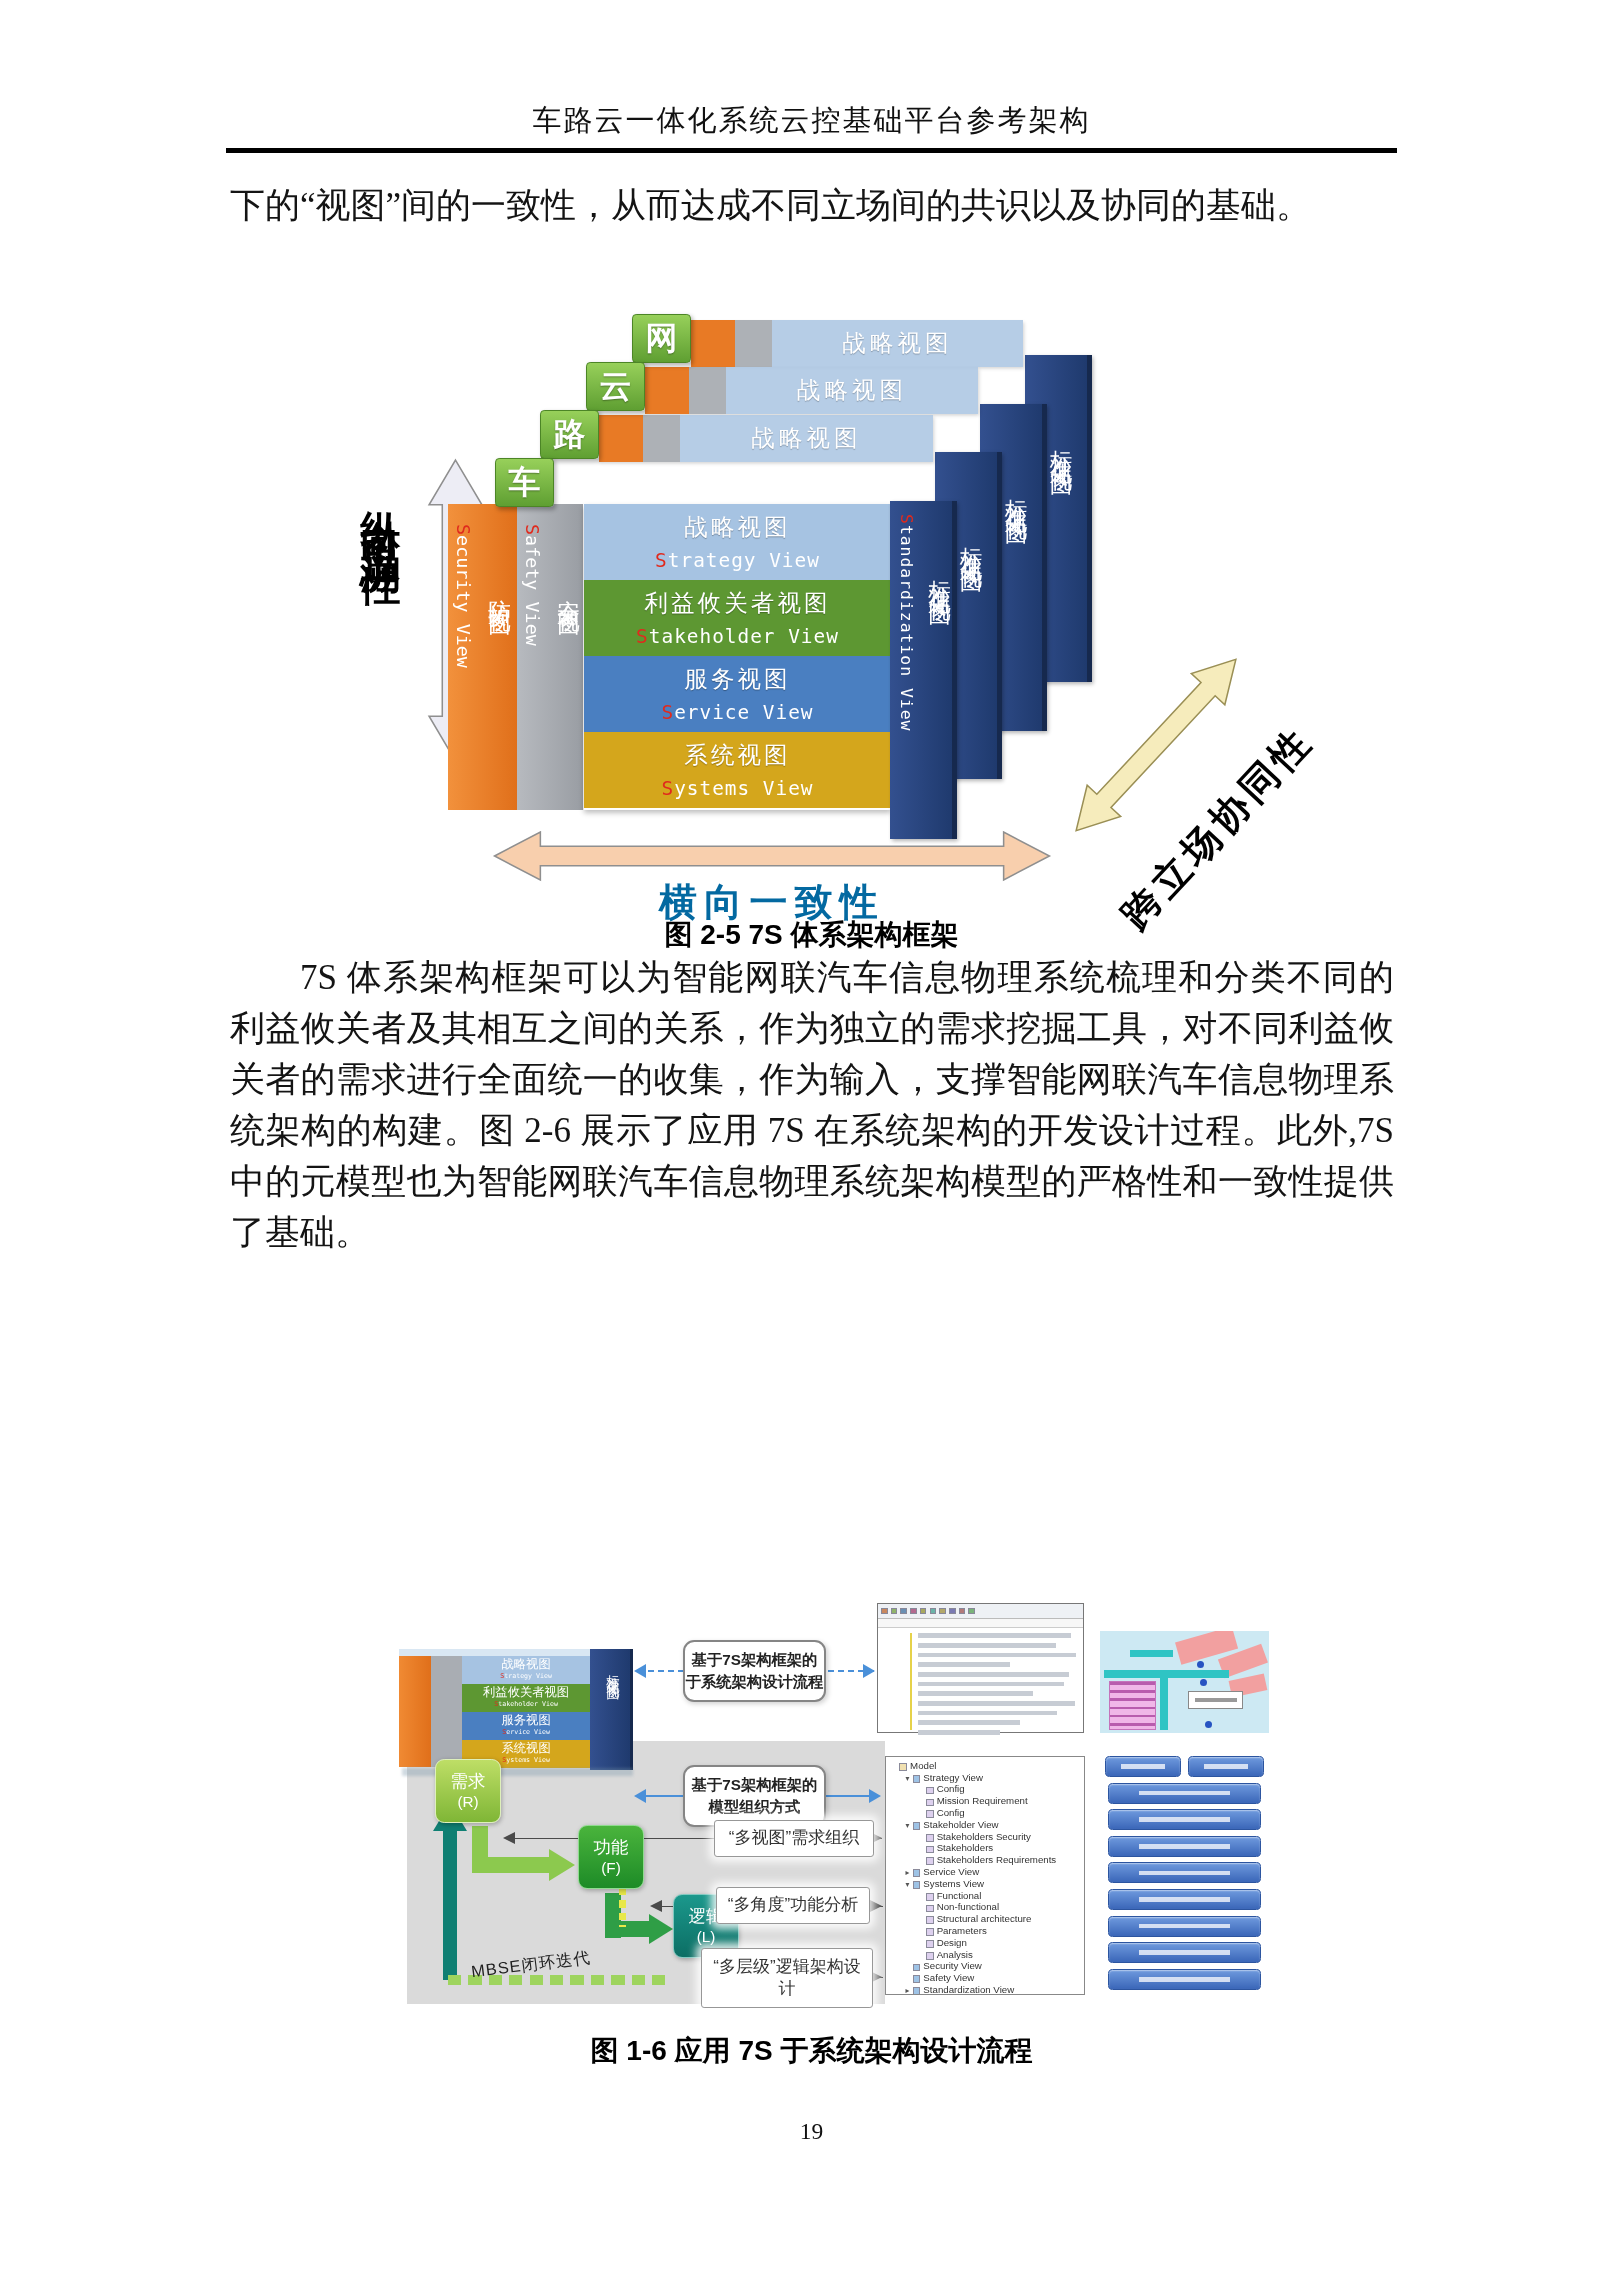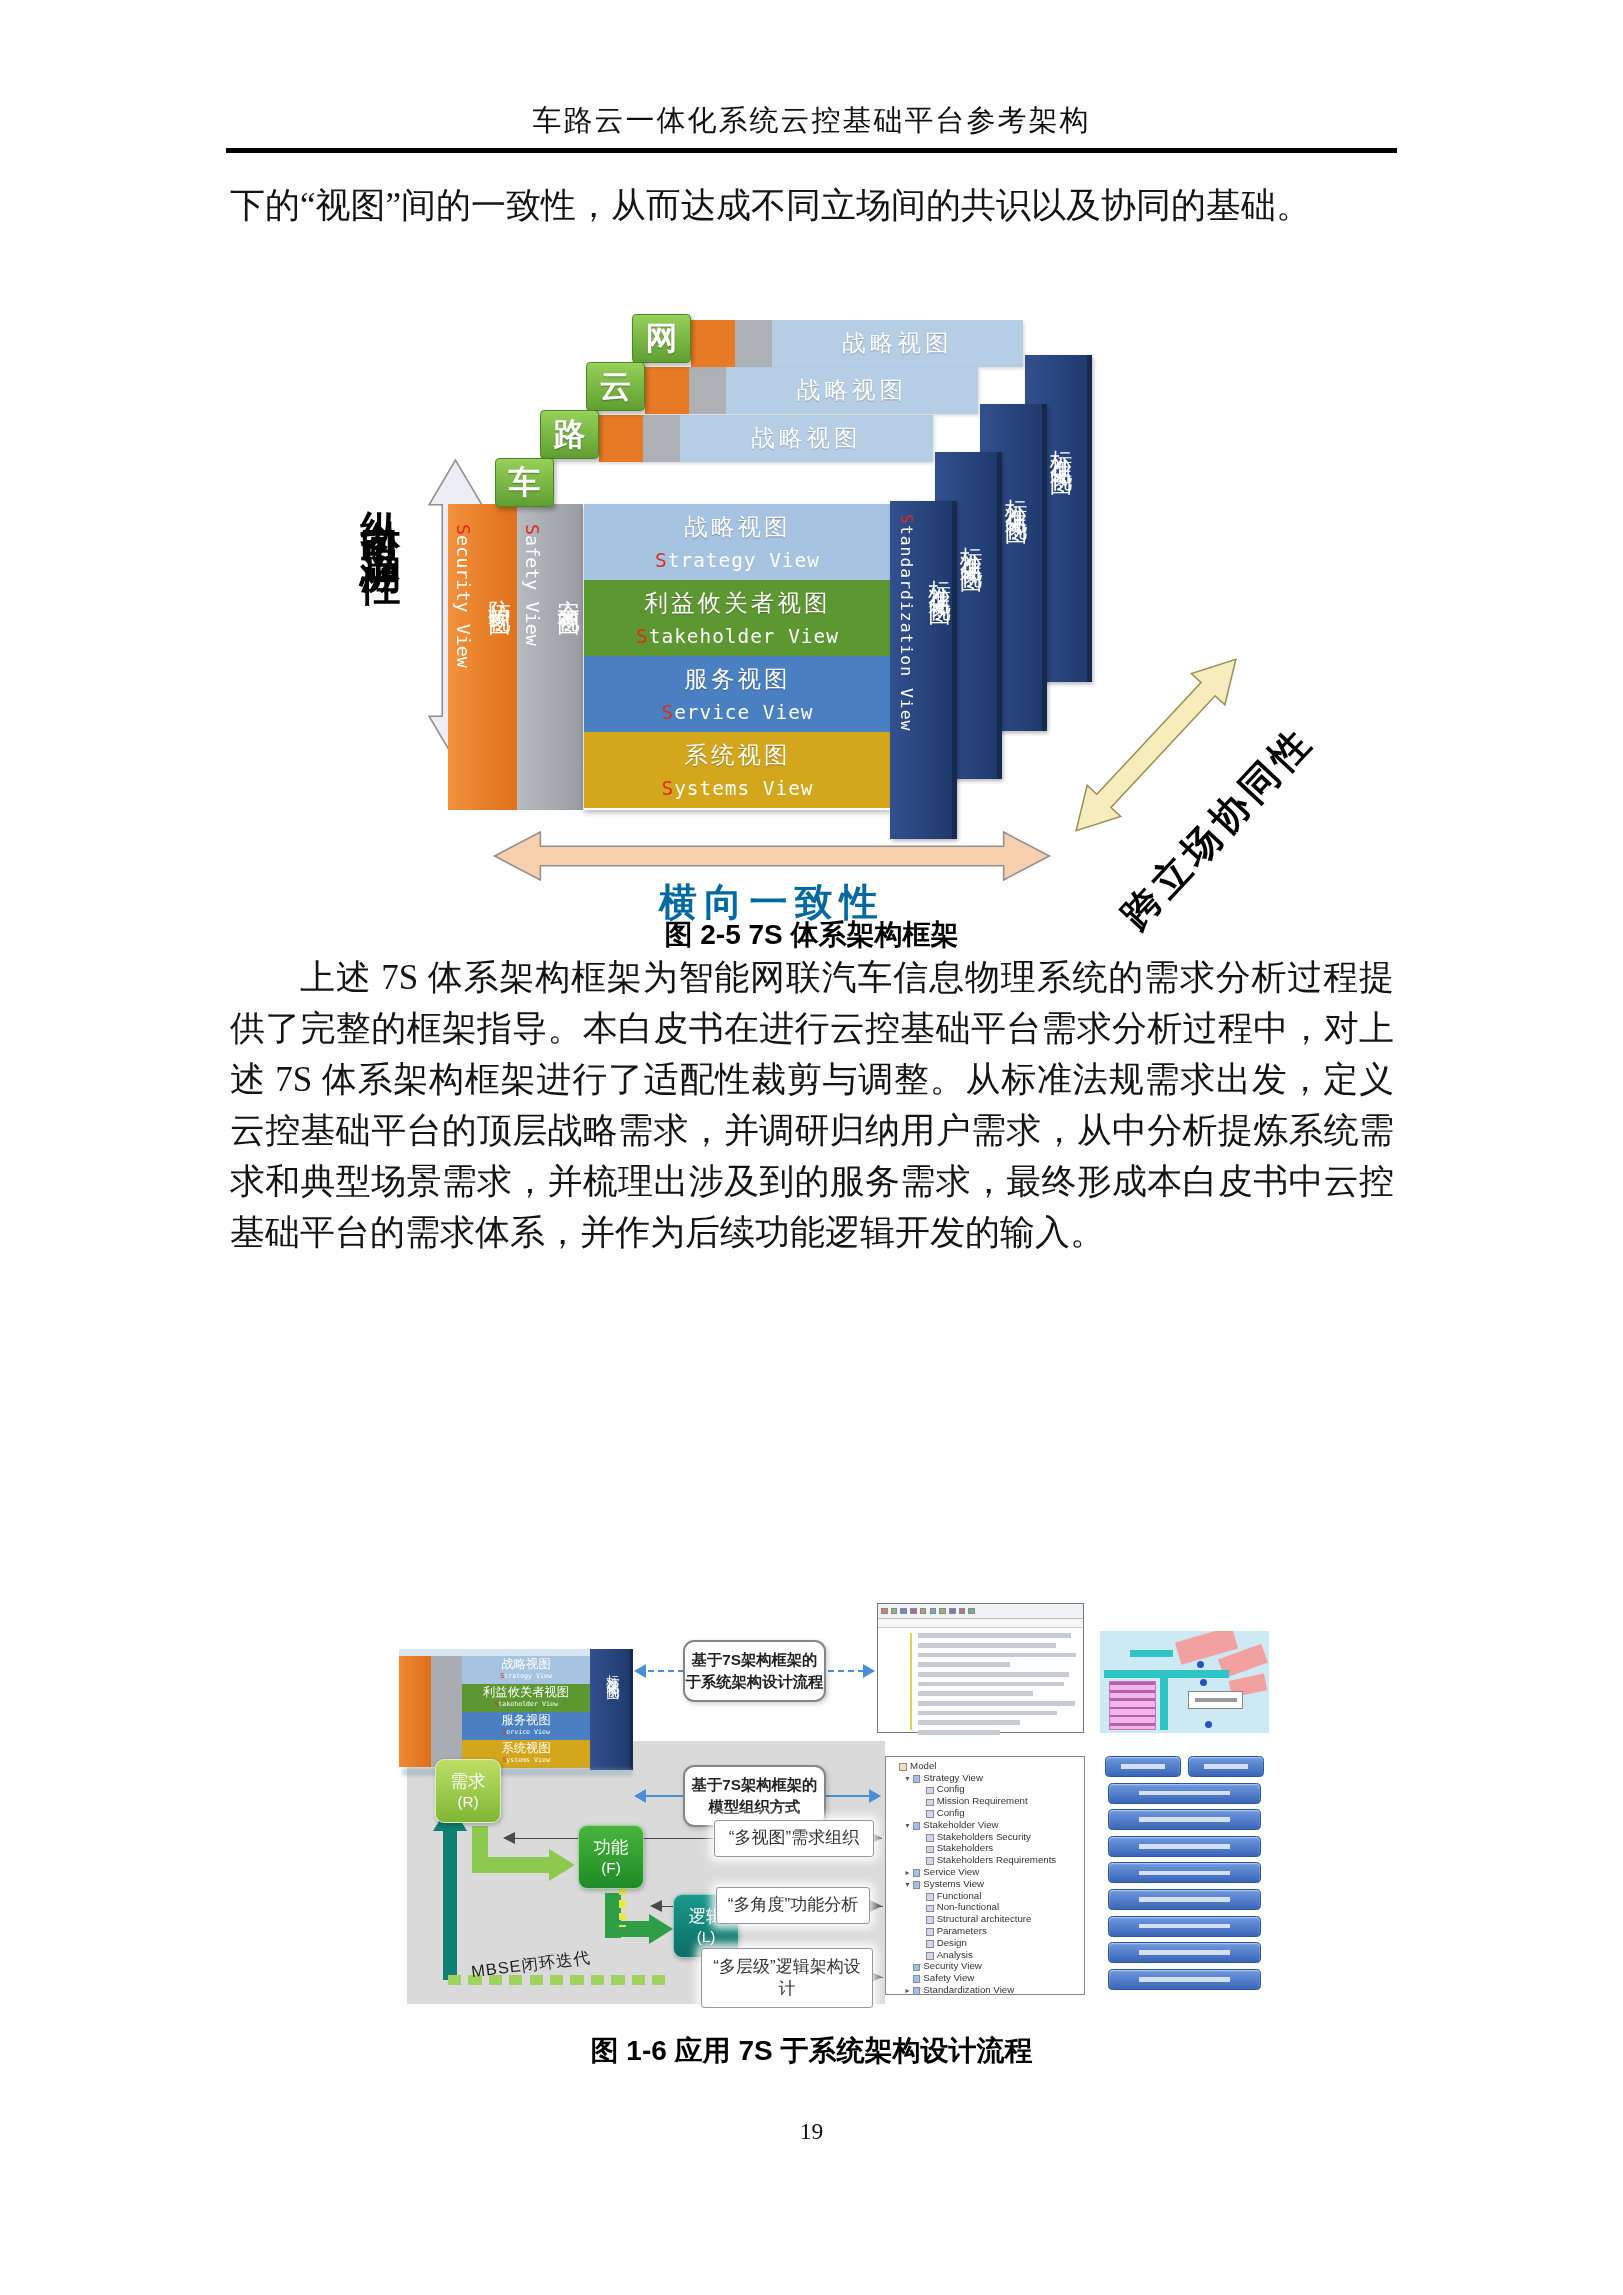--- a/index.html
+++ b/index.html
@@ -237,21 +237,21 @@
 
   <svg id="arr-diag" width="240" height="56" viewBox="0 0 470 110">
     <polygon points="5,55 85,10 85,36 385,36 385,10 465,55 385,100 385,74 85,74 85,100" fill="#f6ecbc" stroke="#9a8f55" stroke-width="3"></polygon>
   </svg>
   <div id="axis-diag">跨立场协同性</div>
 </div>
 
 <div id="cap25" class="figcap">图 2-5 7S 体系架构框架</div>
 
 <div id="paras" class="bodytext">
-  <p>上述 7S 体系架构框架为智能网联汽车信息物理系统的需求分析过程提供了完整的框架指导。本白皮书在进行云控基础平台需求分析过程中，对上述 7S 体系架构框架进行了适配性裁剪与调整。从标准法规需求出发，定义云控基础平台的顶层战略需求，并调研归纳用户需求，从中分析提炼系统需求和典型场景需求，并梳理出涉及到的服务需求，最终形成本白皮书中云控基础平台的需求体系，并作为后续功能逻辑开发的输入。</p>
+  <p>7S 体系架构框架可以为智能网联汽车信息物理系统梳理和分类不同的利益攸关者及其相互之间的关系，作为独立的需求挖掘工具，对不同利益攸关者的需求进行全面统一的收集，作为输入，支撑智能网联汽车信息物理系统架构的构建。图 2-6 展示了应用 7S 在系统架构的开发设计过程。此外,7S 中的元模型也为智能网联汽车信息物理系统架构模型的严格性和一致性提供了基础。</p>
 </div>
 
 <div id="fig26">
 
   <div id="mini">
     <div class="m-top"></div>
     <div class="m-orange"></div>
     <div class="m-gray"></div>
     <div class="m-stack" id="mini-stack">
         <div class="mband b0">

